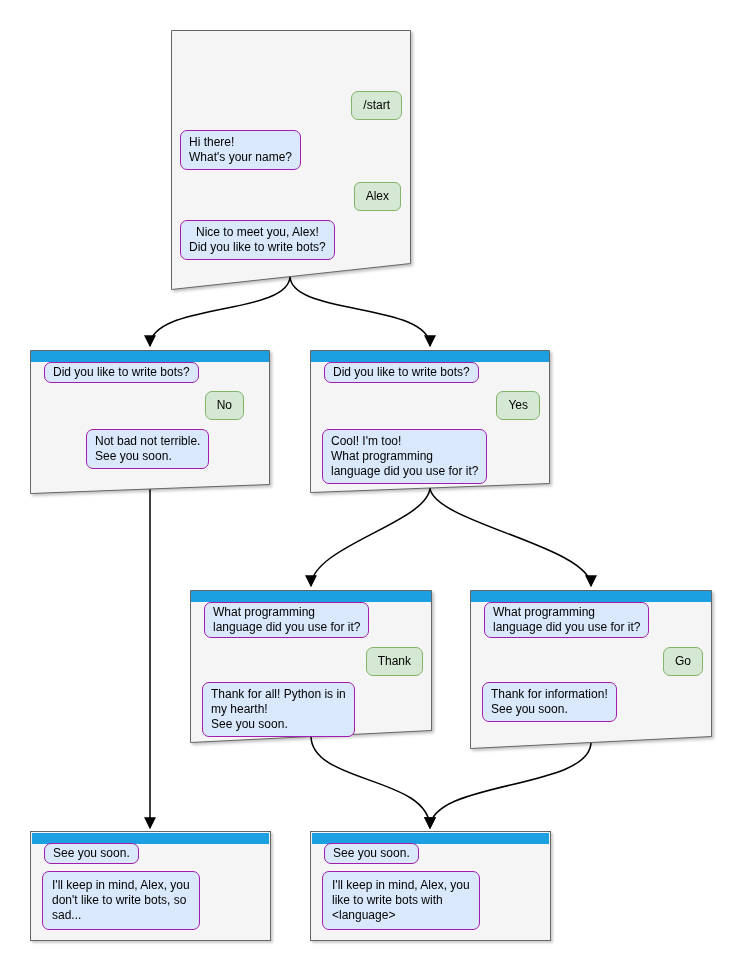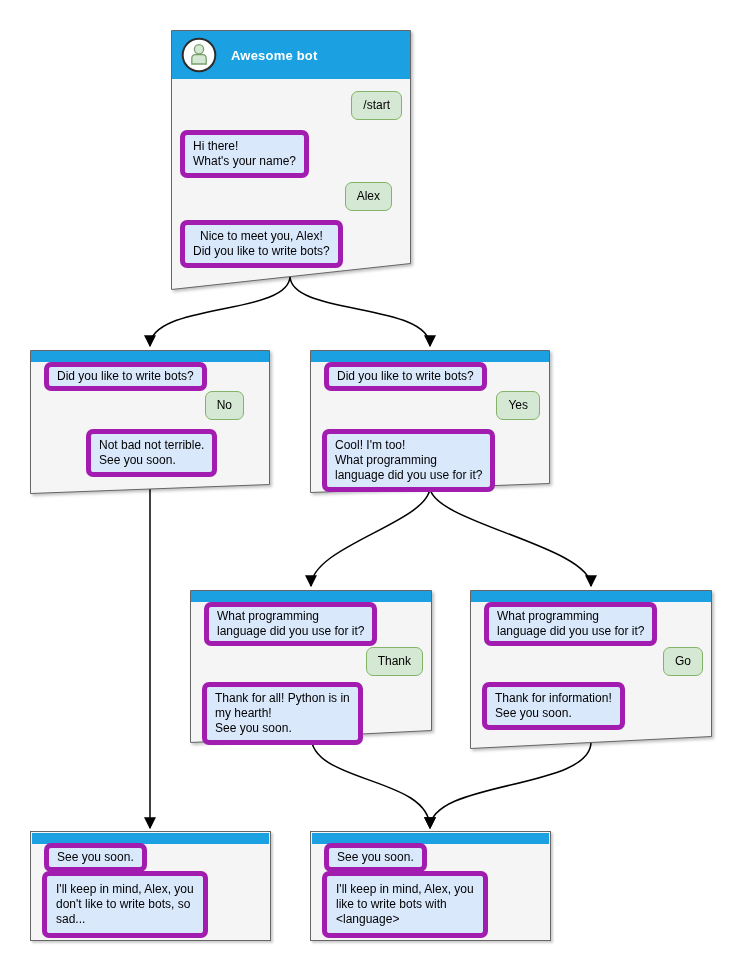--- a/index.html
+++ b/index.html
@@ -25,21 +25,21 @@
     position:absolute;left:1px;right:1px;top:1px;height:11px;background:#1ba1e2;
   }
   .avatar{margin-left:9px;display:flex;align-items:center;}
   .title{
     color:#ffffff;font-weight:bold;font-size:13px;margin-left:14px;letter-spacing:.2px;
   }
   .bubble{
     position:absolute;font-size:12px;line-height:1.25;color:#000;
     white-space:pre-line;border-radius:7px;padding:4px 8px;box-sizing:border-box;
   }
-  .bubble.bot{background:#dae8fc;border:5px solid #a21caf;}
+  .bubble.bot{background:#dae8fc;border:1px solid #a21caf;}
   .bubble.user{
     background:#d5e8d4;border:1px solid #82b366;
     padding:6px 11px;min-width:20px;text-align:center;
   }
   .bubble.tight{padding:2px 8px;}
 </style>
 </head>
 <body>
 
 <div class="canvas">
@@ -58,34 +58,24 @@
       <path d="M430,487 C430,522 591,546 591,586" marker-end="url(#arrow)"></path>
       <path d="M311,736 C311,784 430,776 430,828" marker-end="url(#arrow)"></path>
       <path d="M591,742 C591,790 430,780 430,828" marker-end="url(#arrow)"></path>
     </g>
   </svg>
 
   <div class="window" style="left:171px;top:30px;width:240px;height:260px;">
     <svg class="frame" width="240" height="260" viewBox="0 0 240 260">
       <polygon points="0.5,0.5 239.5,0.5 239.5,233.5 0.5,259.5" fill="#f5f5f5" stroke="#666666" stroke-width="1"></polygon>
     </svg>
-    <div class="titlebar">
-      <span class="avatar">
-        <svg width="36" height="36" viewBox="0 0 36 36">
-          <circle cx="18" cy="18" r="16.3" fill="#ffffff" stroke="#2d2d2d" stroke-width="2"></circle>
-          <circle cx="18" cy="12.3" r="4.6" fill="#d5e8d4" stroke="#7a9f6c" stroke-width="1.3"></circle>
-          <path d="M10.8,27 L10.8,21.5 Q10.8,17.6 14.3,17.6 L21.7,17.6 Q25.2,17.6 25.2,21.5 L25.2,27 Z" fill="#d5e8d4" stroke="#7a9f6c" stroke-width="1.3"></path>
-        </svg>
-      </span>
-      <span class="title">Awesome bot</span>
-    </div>
     <div class="bubble user" style="right:9px;top:61px;">/start</div>
     <div class="bubble bot" style="left:9px;top:100px;">Hi there!
 What's your name?</div>
-    <div class="bubble user" style="right:19px;top:152px;">Alex</div>
+    <div class="bubble user" style="right:10px;top:152px;border-radius:6px;">Alex</div>
     <div class="bubble bot" style="left:9px;top:190px;text-align:center;">Nice to meet you, Alex!
 Did you like to write bots?</div>
   </div>
 
   <div class="window" style="left:30px;top:350px;width:240px;height:144px;">
     <svg class="frame" width="240" height="144" viewBox="0 0 240 144">
       <polygon points="0.5,0.5 239.5,0.5 239.5,134.5 0.5,143.5" fill="#f5f5f5" stroke="#666666" stroke-width="1"></polygon>
     </svg>
     <div class="bar"></div>
     <div class="bubble bot tight" style="left:14px;top:12px;">Did you like to write bots?</div>

